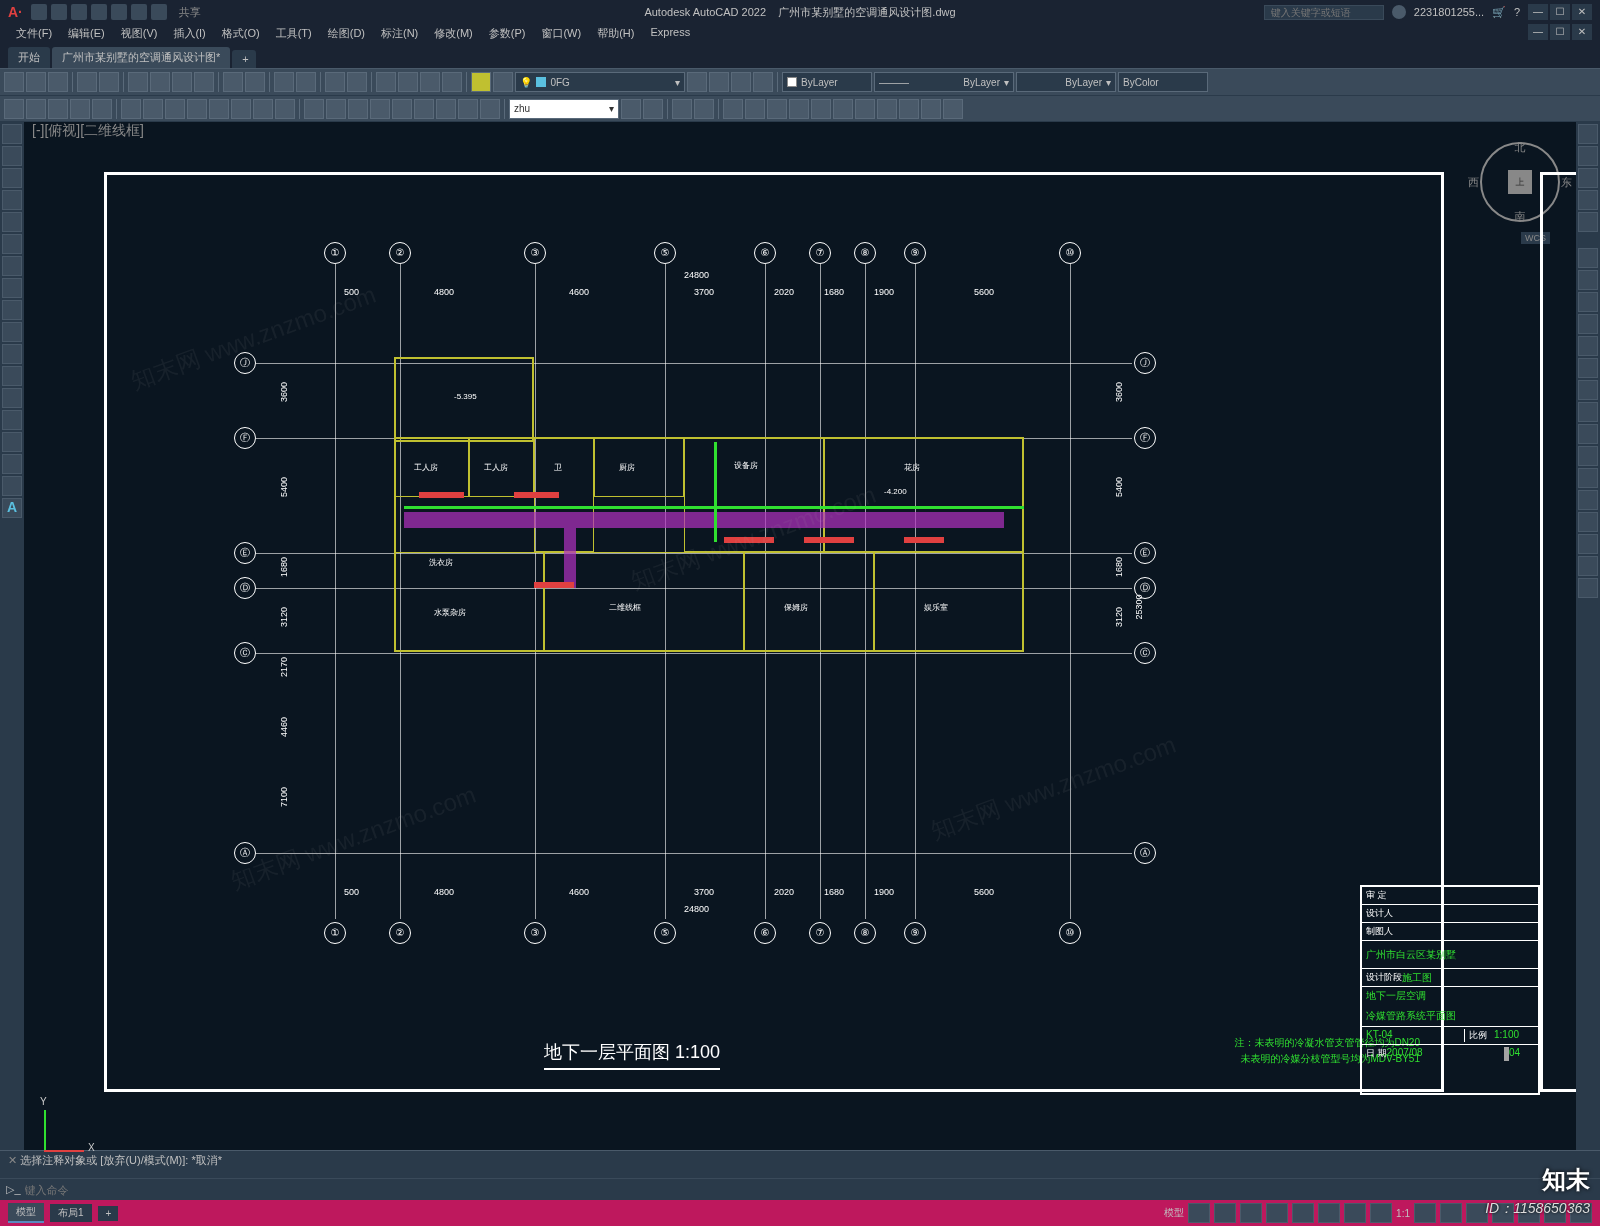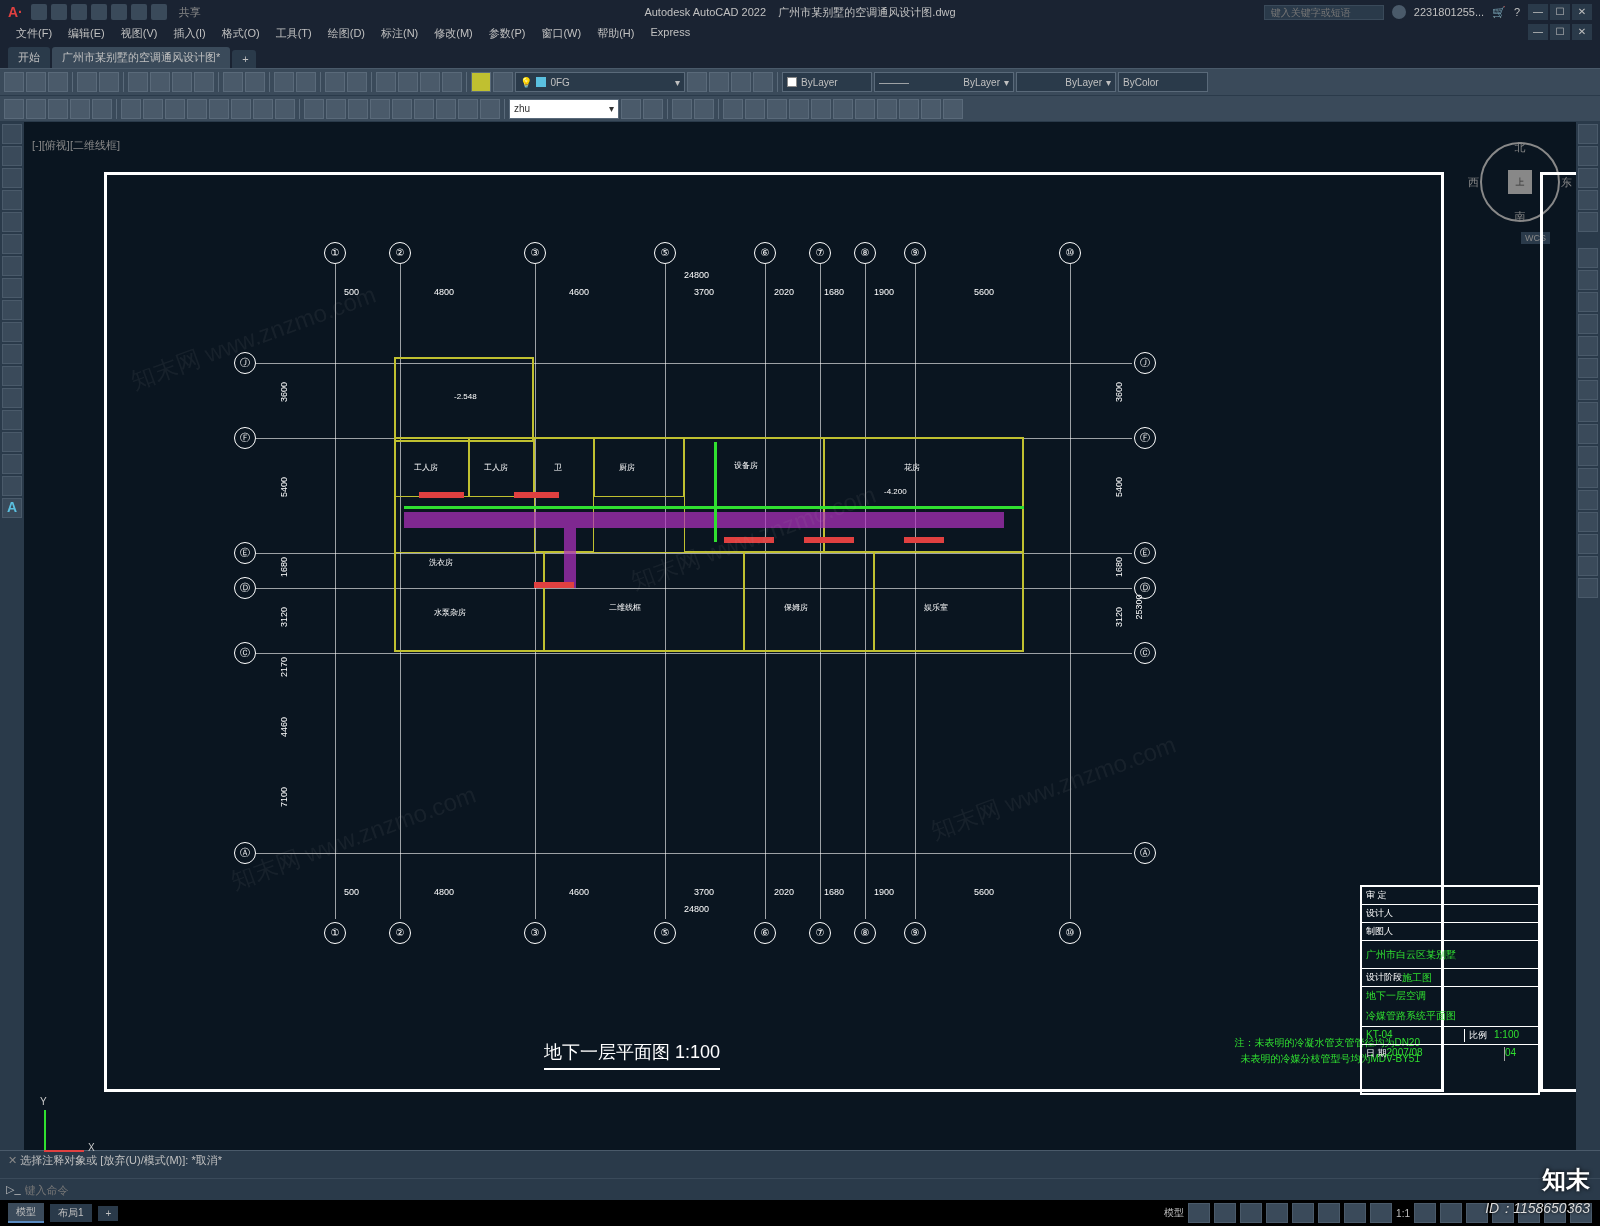--- a/index.html
+++ b/index.html
@@ -56,21 +56,21 @@
 .tb-row { border-bottom: 1px solid #fff; color: #fff; font-size: 9px; padding: 2px 4px; height: 18px; }
 .tb-cell-g { color: #30e030; font-size: 10px; text-align: left; }
 .ucs-icon { position: absolute; left: 20px; bottom: 40px; }
 .ucs-y { position: absolute; width: 2px; height: 40px; background: #30e030; }
 .ucs-x { position: absolute; width: 40px; height: 2px; background: #e04040; top: 40px; }
 .cmd-area { height: 50px; background: #2a3a4a; border-top: 1px solid #4a5a6a; display: flex; flex-direction: column; }
 .cmd-history { flex: 1; padding: 2px 8px; font-size: 11px; color: #c0c0c0; }
 .cmd-input { height: 22px; display: flex; align-items: center; padding: 0 6px; border-top: 1px solid #3a4a5a; }
 .cmd-prompt { color: #c0c0c0; font-size: 11px; margin-right: 4px; }
 .cmd-field { flex: 1; background: transparent; border: none; color: #c0c0c0; font-size: 11px; outline: none; }
-.status-bar { height: 26px; background: #000000; display: flex; align-items: center; padding: 0 8px; font-size: 10px; color: #c0c0c0; gap: 6px; }
+.status-bar { height: 26px; background: #be185d; display: flex; align-items: center; padding: 0 8px; font-size: 10px; color: #c0c0c0; gap: 6px; }
 .sb-tab { background: #2a3a4a; padding: 2px 8px; cursor: pointer; }
 .sb-tab.active { background: #3a4a5a; border-bottom: 2px solid #5a8ac0; }
 .sb-right { margin-left: auto; display: flex; gap: 4px; align-items: center; }
 .sb-btn { width: 22px; height: 20px; background: #3a4a5a; border: 1px solid #4a5a6a; cursor: pointer; }
 .watermark { position: absolute; color: rgba(180,180,180,0.08); font-size: 24px; transform: rotate(-20deg); pointer-events: none; }
 .id-mark { position: absolute; right: 10px; bottom: 30px; color: #fff; font-size: 24px; text-shadow: 0 0 4px #000; font-weight: bold; margin-left: 48px; }
 .id-num { position: absolute; right: 10px; bottom: 8px; color: #ddd; font-size: 14px; text-shadow: 0 0 3px #000; font-style: italic; }
 </style>
 </head>
 <body>
@@ -256,21 +256,21 @@
     <div class="tool-btn"></div>
     <div class="tool-btn"></div>
     <div class="tool-btn"></div>
     <div class="tool-btn"></div>
     <div class="tool-btn"></div>
     <div class="tool-btn"></div>
     <div class="tool-btn" style="color:#5ac0e0;font-size:14px;font-weight:bold;text-align:center">A</div>
   </div>
 
   <div class="canvas">
-    <div style="position:absolute;left:8px;top:16px;font-size:11px;color:#888">[-][俯视][二维线框]</div>
+    <div style="position:absolute;left:8px;top:0;font-size:14px;color:#888">[-][俯视][二维线框]</div>
 
     <div class="drawing-border"></div>
 
     <div class="nav-cube">
       <div class="compass"></div>
       <div class="compass-n">北</div>
       <div class="compass-s">南</div>
       <div class="compass-e">东</div>
       <div class="compass-w">西</div>
       <div class="cube-face">上</div>
@@ -389,21 +389,21 @@
       <div class="room-label" style="left:220px;top:200px">工人房</div>
       <div class="room-label" style="left:290px;top:200px">卫</div>
       <div class="room-label" style="left:355px;top:200px">厨房</div>
       <div class="room-label" style="left:470px;top:198px">设备房</div>
       <div class="room-label" style="left:640px;top:200px">花房</div>
       <div class="room-label" style="left:165px;top:295px">洗衣房</div>
       <div class="room-label" style="left:345px;top:340px">二维线框</div>
       <div class="room-label" style="left:520px;top:340px">保姆房</div>
       <div class="room-label" style="left:660px;top:340px">娱乐室</div>
       <div class="room-label" style="left:170px;top:345px">水泵杂房</div>
-      <div class="room-label" style="left:190px;top:130px">-2.548</div>
+      <div class="room-label" style="left:190px;top:130px">-5.395</div>
       <div class="room-label" style="left:620px;top:225px">-4.200</div>
     </div>
 
     <div class="plan-title" style="left:520px;bottom:80px">地下一层平面图   1:100</div>
 
     <div class="note-text" style="right:180px;bottom:100px">注：未表明的冷凝水管支管管径均为DN20</div>
     <div class="note-text" style="right:180px;bottom:84px">未表明的冷媒分枝管型号均为MDV-BY51</div>
 
     <div class="title-block" style="right:60px;bottom:55px;width:180px;height:210px">
       <div class="tb-row">审 定</div>
@@ -417,21 +417,21 @@
       <div class="tb-row tb-cell-g" style="height:20px;border-bottom:none">地下一层空调</div>
       <div class="tb-row tb-cell-g" style="height:20px">冷媒管路系统平面图</div>
       <div class="tb-row" style="display:flex">
           <span class="tb-cell-g" style="flex:1">KT-04</span>
           <span style="width:30px;border-left:1px solid #fff;padding-left:4px">比例</span>
           <span class="tb-cell-g" style="width:40px">1:100</span>
         </div>
       <div class="tb-row" style="display:flex;border-bottom:none">
           <span>日 期</span>
           <span class="tb-cell-g" style="flex:1">2007/08</span>
-          <span class="tb-cell-g" style="width:30px;border-left:1px solid #a3a3a3">04</span>
+          <span class="tb-cell-g" style="width:30px;border-left:5px solid #a3a3a3">04</span>
         </div>
     </div>
 
     <div style="position:absolute;right:-100px;top:50px;width:160px;height:920px;border:3px solid #fff"></div>
 
     <div class="ucs-icon">
       <div class="ucs-y"></div>
       <div class="ucs-x"></div>
       <span style="position:absolute;left:-4px;top:-14px;color:#ccc;font-size:10px">Y</span>
       <span style="position:absolute;left:44px;top:32px;color:#ccc;font-size:10px">X</span>

